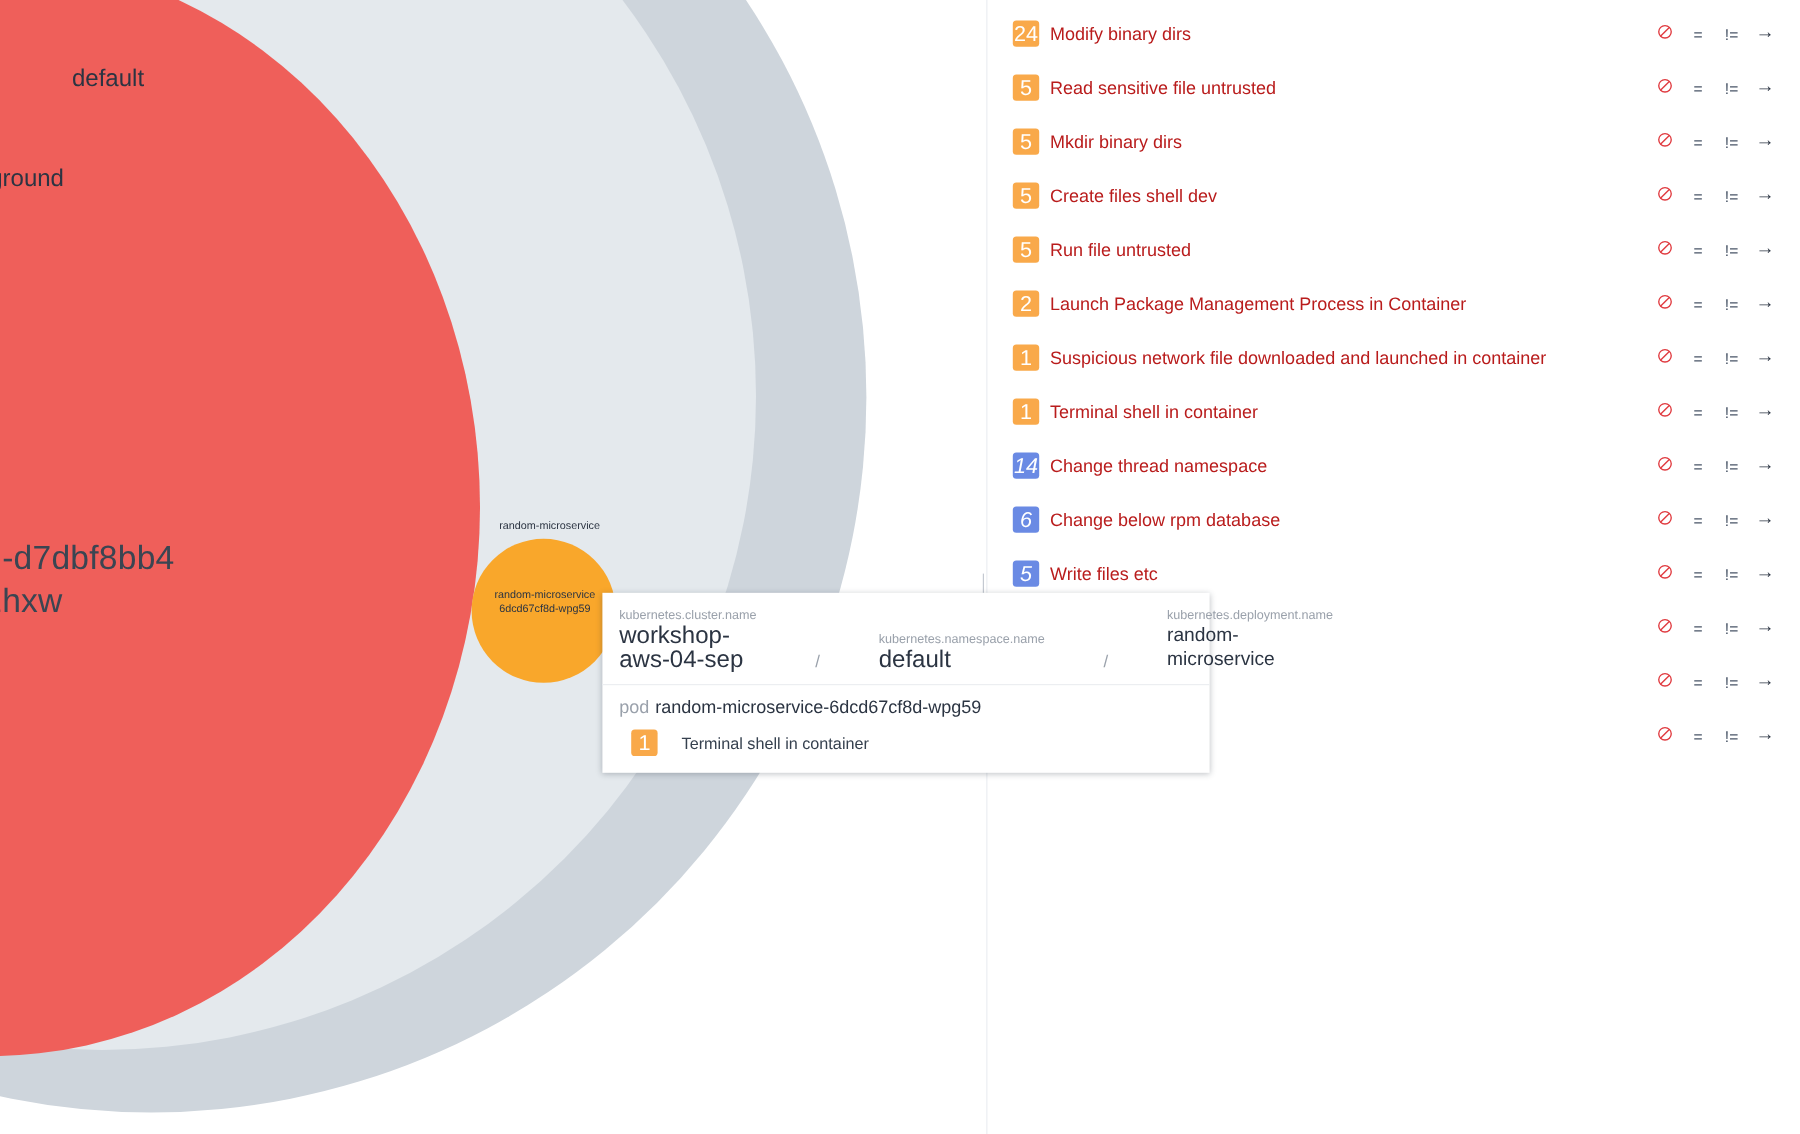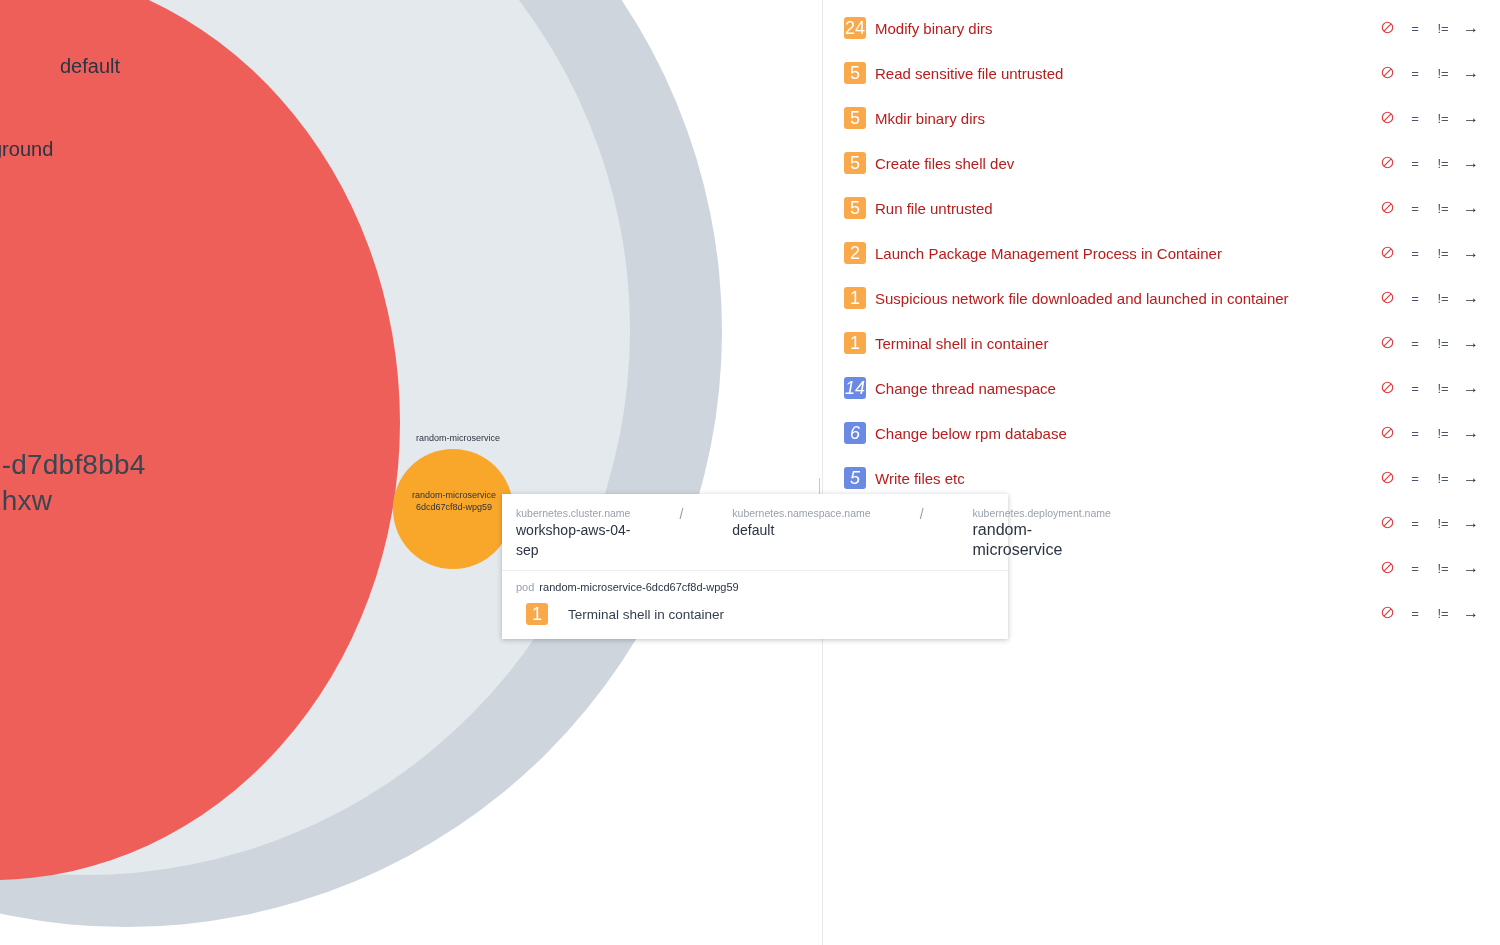--- a/index.html
+++ b/index.html
@@ -200,45 +200,45 @@
     left: 502px;
     top: 494px;
     width: 506px;
     background: #ffffff;
     box-shadow: 0 1px 5px rgba(30,40,55,0.28);
     z-index: 50;
     font-family: "Liberation Sans", sans-serif;
   }
   .tt-head {
     display: flex;
-    align-items: flex-start;
+    align-items: flex-end;
     padding: 12px 14px 10px 14px;
     border-bottom: 1px solid #eceef1;
     gap: 37px;
   }
   .tt-col { display: flex; flex-direction: column; }
   .tt-key {
     font-size: 10.5px;
     color: #9aa1ab;
     line-height: 14px;
   }
   .tt-val {
-    font-size: 14px;
+    font-size: 20px;
     color: #2b3442;
     line-height: 20px;
   }
   .tt-val.big { font-size: 16px; }
   .tt-sep {
     font-size: 14px;
     color: #9aa1ab;
     margin: 0 12px 1px 12px;
   }
   .tt-pod {
     padding: 10px 14px 4px 14px;
-    font-size: 11px;
+    font-size: 15px;
     color: #2b3442;
   }
   .tt-pod .k { color: #9aa1ab; margin-right: 5px; }
   .tt-rule {
     display: flex;
     align-items: center;
     padding: 6px 14px 14px 24px;
   }
   .tt-rule .rule-badge {
     position: static;

